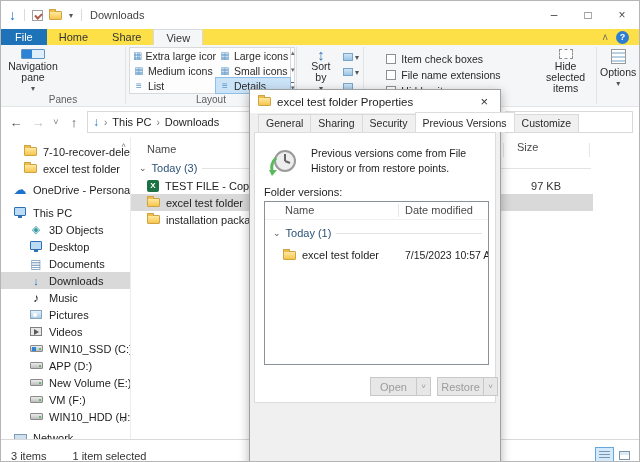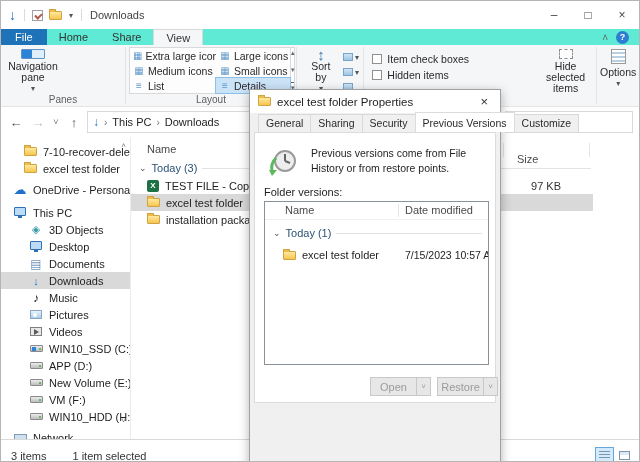--- a/index.html
+++ b/index.html
@@ -13,21 +13,21 @@
   .qat-prop { width: 11px; height: 11px; border: 1px solid #a0a0a0; background: #fff; position: relative; margin: 0 3px; }
   .qat-prop::after { content: ""; position: absolute; left: 2px; top: 2px; width: 5px; height: 3px; border-left: 2px solid #b05a4a; border-bottom: 2px solid #b05a4a; transform: rotate(-45deg); }
   .i-folder { position: relative; display: inline-block; width: 13px; height: 9px; background: linear-gradient(#ffe8a0, #f6c64d); border: 1px solid #cfa242; border-radius: 1px; }
   .i-folder::before { content: ""; position: absolute; top: -3px; left: -1px; width: 5px; height: 2px; background: #efbb49; border: 1px solid #cfa242; border-bottom: none; border-radius: 1px 1px 0 0; }
   .qat-caret { font-size: 8px; color: #555; margin: 0 4px; }
   #win-title { color: #444; margin-left: 4px; }
   #win-controls { margin-left: auto; display: flex; height: 100%; }
   .wbtn { width: 34px; height: 100%; display: flex; align-items: center; justify-content: center; font-size: 12px; color: #4a4a4a; }
 
   
-  #tabrow { height: 16px; display: flex; align-items: stretch; background: #5eead4; font-size: 11px; position: relative; }
+  #tabrow { height: 16px; display: flex; align-items: stretch; background: #fde047; font-size: 11px; position: relative; }
   #file-tab { background: #1d72b8; color: #fff; padding: 0 14px; display: flex; align-items: center; }
   .rtab { padding: 0 12px; display: flex; align-items: center; color: #333; }
   .rtab.active { background: #f5f6f7; border: 1px solid #d8d9da; border-bottom: none; }
   #tabrow-right { margin-left: auto; display: flex; align-items: center; gap: 8px; padding-right: 10px; }
   .rib-collapse { color: #666; font-size: 10px; }
   .help-ic { width: 13px; height: 13px; border-radius: 50%; background: #2d7dd2; color: #fff; font-size: 9px; font-weight: bold; display: flex; align-items: center; justify-content: center; }
 
   
   #ribbon { height: 62px; background: #f5f6f7; border-bottom: 1px solid #e4e5e6; display: flex; position: relative; }
   .rgroup { position: relative; height: 100%; }
@@ -53,21 +53,21 @@
   .more-bar { border-top: 1px solid #666; padding-top: 1px; }
 
   
   #g-view { width: 67px; display: flex; padding: 4px 0 12px 8px; gap: 6px; }
   .i-sort { color: #3f7fb8; font-size: 15px; font-weight: bold; height: 20px; }
   .minibtn { display: flex; align-items: center; gap: 2px; height: 14px; margin-top: 1px; }
   .mini-ic { width: 10px; height: 8px; border: 1px solid #7aa3c8; background: linear-gradient(#cfe4f5, #9cc5e5); }
 
   
   #g-show { width: 172px; padding: 6px 0 12px 8px; }
-  .chkrow { display: flex; align-items: center; gap: 5px; font-size: 10.5px; height: 16px; color: #2a2a2a; }
+  .chkrow { display: flex; align-items: center; gap: 5px; font-size: 10.5px; height: 16px; color: #2a2a2a; margin-left: 14px; }
   .chk { width: 10px; height: 10px; border: 1px solid #8f8f8f; background: #fff; }
   #g-hide { width: 62px; display: flex; justify-content: center; padding: 4px 0 12px; }
   .i-hidepage { width: 14px; height: 18px; border: 1px dashed #8f8f8f; background: #fdfdfd; margin-bottom: 2px; }
   #g-options { width: 42px; display: flex; justify-content: center; padding: 4px 0 12px; }
   .i-options { width: 15px; height: 15px; border: 1px solid #9a9a9a; background: repeating-linear-gradient(#fff 0 2px, #b9cfe2 2px 4px); margin-bottom: 3px; }
 
   
   #addressrow { height: 30px; display: flex; align-items: center; background: #fff; padding: 0 6px; gap: 4px; }
   .navbtn { font-size: 13px; color: #4d4d4d; width: 18px; text-align: center; }
   .navbtn.disabled { color: #c0c0c0; }
@@ -100,21 +100,21 @@
   .i-drive { position: relative; width: 13px; height: 7px; background: linear-gradient(#ececec, #bdbdbd); border: 1px solid #8a8a8a; border-radius: 1px; }
   .i-drive::after { content: ""; position: absolute; right: 1px; top: 2px; width: 2px; height: 2px; border-radius: 50%; background: #3fae49; }
   .i-drive.win::before { content: ""; position: absolute; left: 1px; top: 1px; width: 4px; height: 4px; background: #2d83d6; }
   .i-net { position: relative; width: 13px; height: 8px; border: 1px solid #7f9bb5; background: #cfe0ef; }
   .scrollmark { position: absolute; right: 4px; font-size: 8px; color: #777; }
 
   
   #filelist { flex: 1; position: relative; padding-top: 4px; font-size: 11px; }
   #list-header { height: 18px; position: relative; color: #4a4a4a; }
   #col-name { position: absolute; left: 16px; top: 2px; }
-  #col-size { position: absolute; left: 386px; top: 12px; }
+  #col-size { position: absolute; left: 386px; top: 0; }
   .coldiv { position: absolute; top: 2px; width: 1px; height: 14px; background: #e6e6e6; }
   .group-row { height: 18px; display: flex; align-items: center; margin-left: 8px; color: #2b5277; gap: 5px; }
   .group-rule { flex: 1; height: 1px; background: #e3e3e3; margin-right: 48px; }
   .chev { font-size: 9px; color: #555; }
   .frow { position: relative; width: 462px; height: 17px; display: flex; align-items: center; gap: 6px; padding-left: 16px; }
   .frow.selected { background: #d9d9d9; }
   .fsize { position: absolute; left: 330px; width: 100px; text-align: right; color: #333; }
   .i-excel { width: 12px; height: 12px; background: #1c7145; border-radius: 2px; color: #fff; font-size: 8px; font-weight: bold; display: flex; align-items: center; justify-content: center; flex-shrink: 0; }
 
   
@@ -258,20 +258,24 @@
     </div>
     <div class="rsep"></div>
 
     <div id="g-show" class="rgroup">
       <div class="chkrow">
         <span class="chk"></span>
         <span>Item check boxes</span>
       </div>
       <div class="chkrow">
         <span class="chk"></span>
+        <span>File name extensions</span>
+      </div>
+      <div class="chkrow">
+        <span class="chk"></span>
         <span>Hidden items</span>
       </div>
     </div>
 
     <div id="g-hide" class="rgroup">
       <div class="bigbtn" style="width:58px">
         <span class="i-hidepage"></span>
         <span style="width:56px">Hide selected items</span>
       </div>
     </div>

